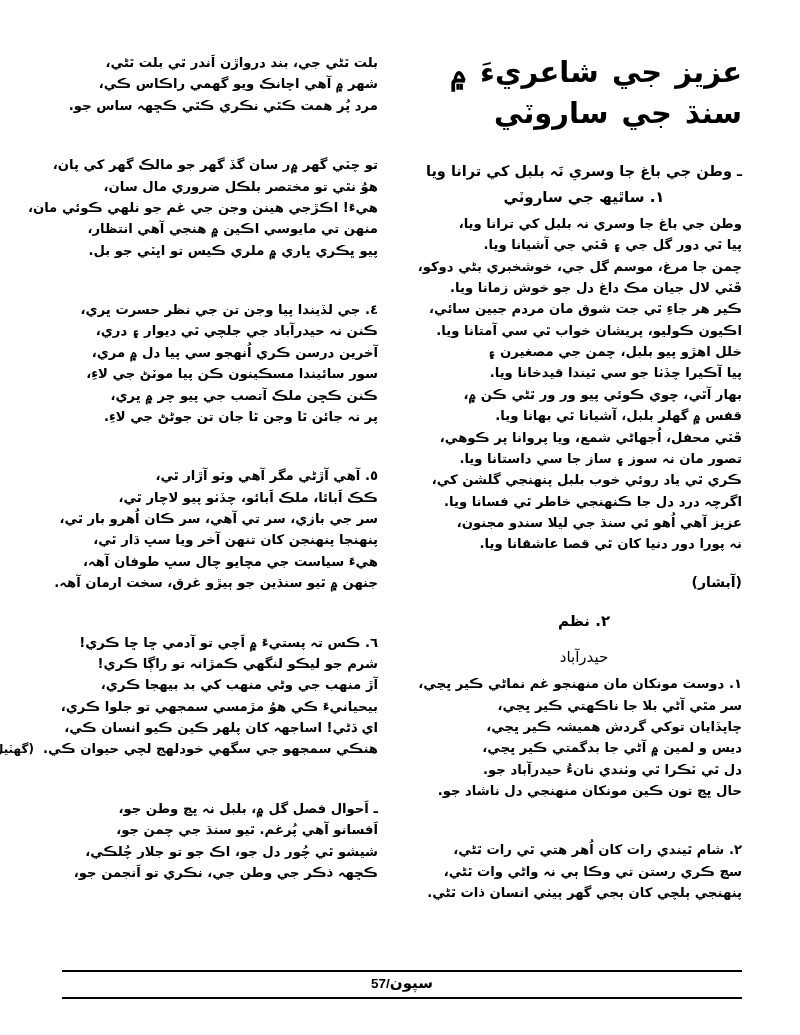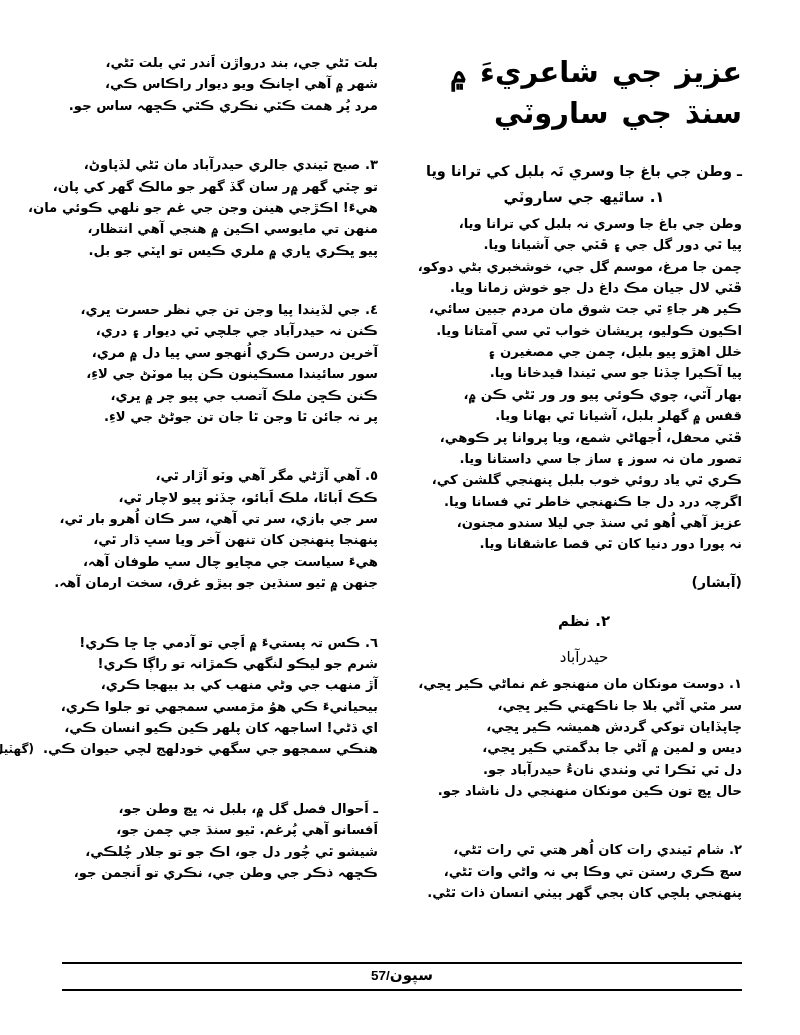--- a/index.html
+++ b/index.html
@@ -113,21 +113,21 @@
   .attrib-inline {
     font-size: 12px;
   }
   .spacer-md { height: 22px; }
 
   
   .footer {
     position: absolute;
     left: 62px;
     right: 58px;
-    bottom: 44px;
+    bottom: 36px;
     direction: rtl;
   }
   .footer-rule-top {
     border-top: 2.4px solid #000;
     width: 100%;
     margin: 0;
   }
   .footer-rule-bottom {
     border-top: 2.4px solid #000;
     width: 100%;
@@ -205,29 +205,29 @@
         <span class="vline">سچ ڪري رستن تي وڪا ٻي نہ واڻي وات ٿڻي،</span>
         <span class="vline">پنهنجي ٻلچي کان ٻجي گهر ٻيٺي انسان ذات ٿڻي.</span>
       </div>
 
     </div>
 
     <div class="col col-left">
 
       <div class="verse">
         <span class="vline">بلت ٿڻي جي، بند درواڙن اَندر ٿي بلت ٿڻي،</span>
-        <span class="vline">شهر ۾ آهي اچانڪ ويو ديوار راڪاس ڪي،</span>
+        <span class="vline">شهر ۾ آهي اچانڪ ويو گهمي راڪاس ڪي،</span>
         <span class="vline">مرد پُر همت ڪٿي نڪري ڪٿي ڪڇهہ ساس جو.</span>
       </div>
 
       <div class="spacer-md"></div>
 
       <div class="verse">
-        <span class="vline">٣. صبح ٿيندي جالري حيدرآباد مان ٿڻي لڏپاوڻ،</span>
         <span class="vline">تو چٽي گهر ۾ر سان گڏ گهر جو مالڪ گهر کي پان،</span>
+        <span class="vline">هوُ نٿي تو مختصر بلڪل ضروري مال سان،</span>
         <span class="vline">هيءَ! اڪڙجي هينن وجن جي غم جو نلهي ڪوئي مان،</span>
         <span class="vline">منهن تي مايوسي اڪين ۾ هنجي آهي انتظار،</span>
         <span class="vline">پيو ڀڪري ڀاري ۾ ملري ڪيس تو اڀٽي جو بل.</span>
       </div>
 
       <div class="spacer-md"></div>
 
       <div class="verse">
         <span class="vline">٤. جي لڏيندا پيا وجن تن جي نظر حسرت ڀري،</span>
         <span class="vline">ڪنن نہ حيدرآباد جي جلچي ٿي ديوار ۽ دري،</span>

